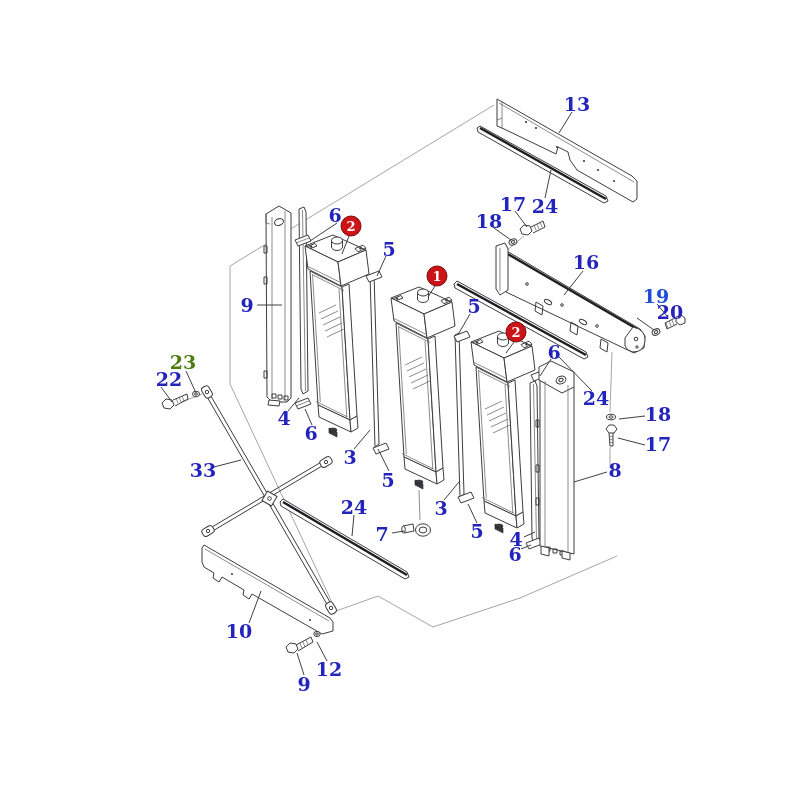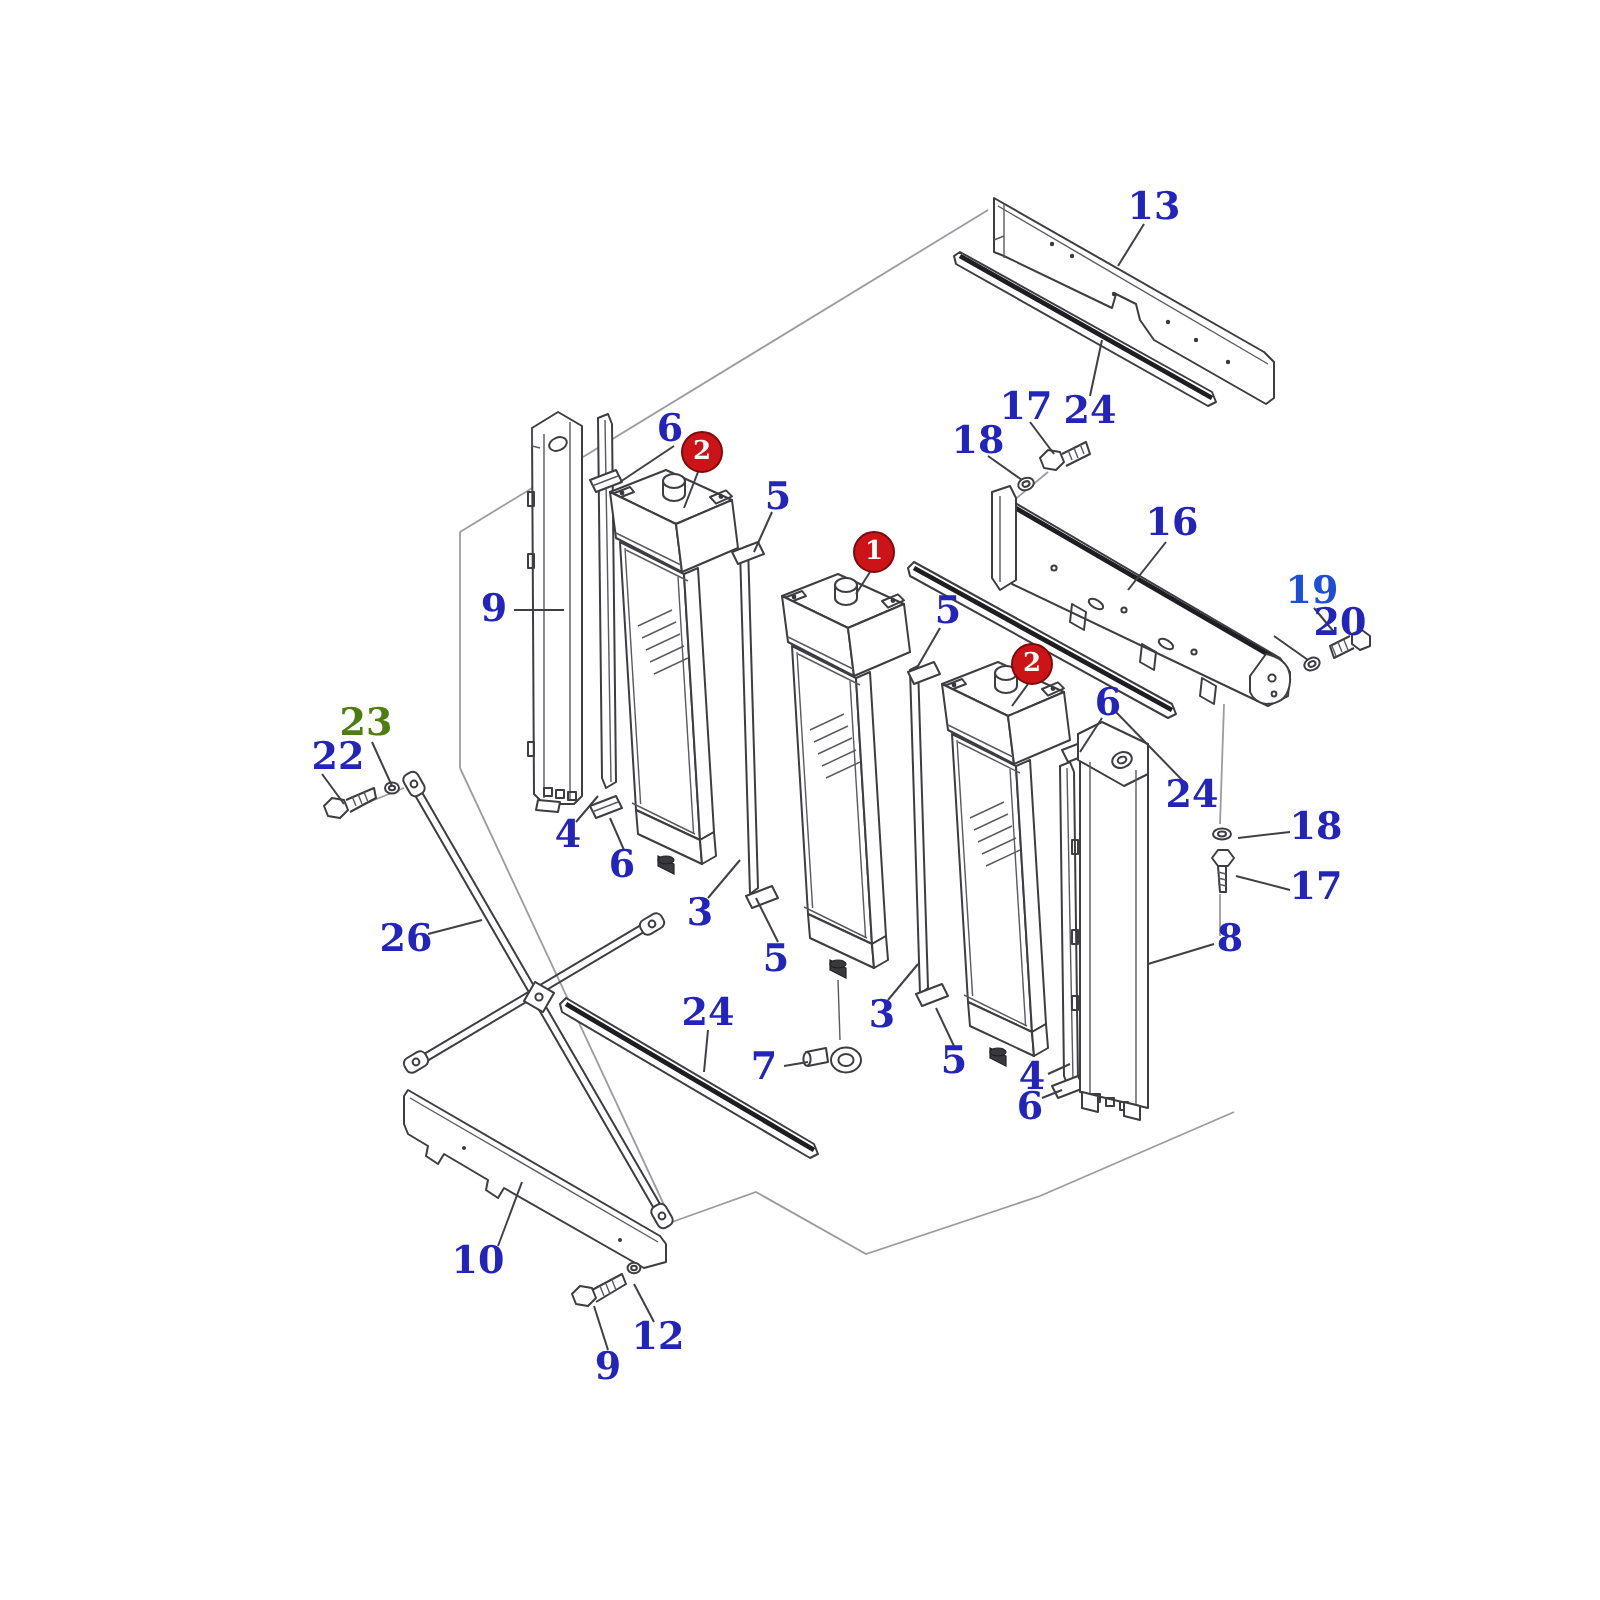--- a/index.html
+++ b/index.html
@@ -322,21 +322,21 @@
       <div class="part-label" style="left: 389px; top: 249px; color: rgb(35, 36, 188);">5</div>
       <div class="part-label" style="left: 247px; top: 305px; color: rgb(35, 36, 188);">9</div>
       <div class="part-label" style="left: 474px; top: 306px; color: rgb(35, 36, 188);">5</div>
       <div class="part-label" style="left: 554px; top: 352px; color: rgb(35, 36, 188);">6</div>
       <div class="part-label" style="left: 183px; top: 362px; color: #4d7c0f;">23</div>
       <div class="part-label" style="left: 169px; top: 379px; color: rgb(35, 36, 188);">22</div>
       <div class="part-label" style="left: 658px; top: 414px; color: rgb(35, 36, 188);">18</div>
       <div class="part-label" style="left: 658px; top: 444px; color: rgb(35, 36, 188);">17</div>
       <div class="part-label" style="left: 284px; top: 418px; color: rgb(35, 36, 188);">4</div>
       <div class="part-label" style="left: 311px; top: 433px; color: rgb(35, 36, 188);">6</div>
-      <div class="part-label" style="left: 203px; top: 470px; color: rgb(35, 36, 188);">26</div>
+      <div class="part-label" style="left: 203px; top: 470px; color: rgb(35, 36, 188);">33</div>
       <div class="part-label" style="left: 350px; top: 457px; color: rgb(35, 36, 188);">3</div>
       <div class="part-label" style="left: 388px; top: 480px; color: rgb(35, 36, 188);">5</div>
       <div class="part-label" style="left: 354px; top: 507px; color: rgb(35, 36, 188);">24</div>
       <div class="part-label" style="left: 441px; top: 508px; color: rgb(35, 36, 188);">3</div>
       <div class="part-label" style="left: 382px; top: 534px; color: rgb(35, 36, 188);">7</div>
       <div class="part-label" style="left: 477px; top: 531px; color: rgb(35, 36, 188);">5</div>
       <div class="part-label" style="left: 516px; top: 539px; color: rgb(35, 36, 188);">4</div>
       <div class="part-label" style="left: 515px; top: 554px; color: rgb(35, 36, 188);">6</div>
       <div class="part-label" style="left: 615px; top: 470px; color: rgb(35, 36, 188);">8</div>
       <div class="part-label" style="left: 596px; top: 398px; color: rgb(35, 36, 188);">24</div>

